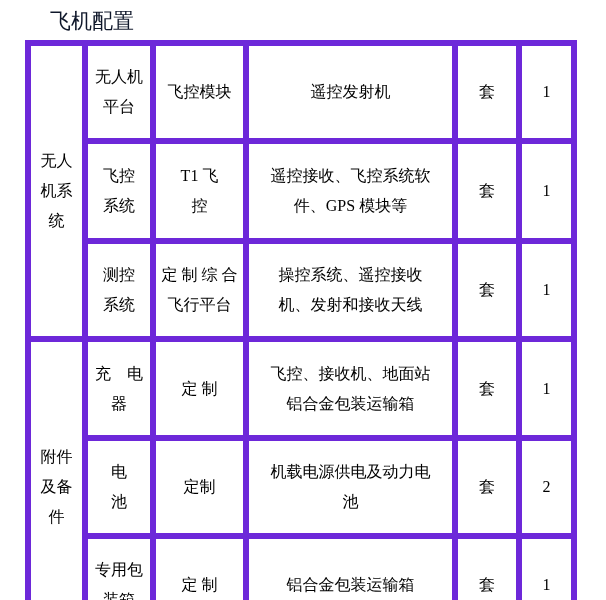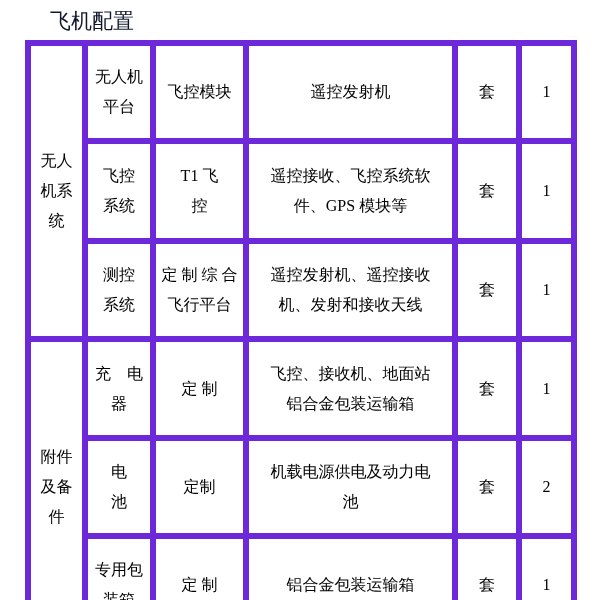--- a/index.html
+++ b/index.html
@@ -90,21 +90,21 @@
           <td>遥控接收、飞控系统软
 件、GPS 模块等</td>
           <td>套</td>
           <td>1</td>
         </tr>
         <tr class="row-3">
           <td>测控
 系统</td>
           <td>定 制 综 合
 飞行平台</td>
-          <td>遥控发射机、遥控接收
+          <td>操控系统、遥控接收
 机、发射和接收天线</td>
           <td>套</td>
           <td>1</td>
         </tr>
         <tr class="row-4">
           <td rowspan="3">附件
 及备
 件</td>
           <td>充　电
 器</td>

